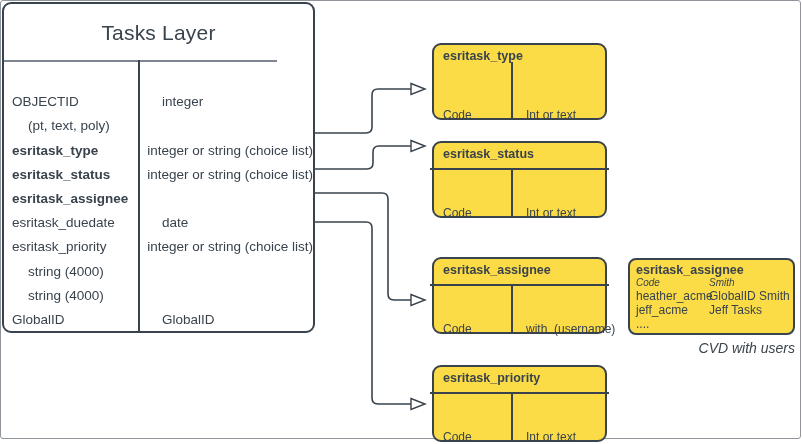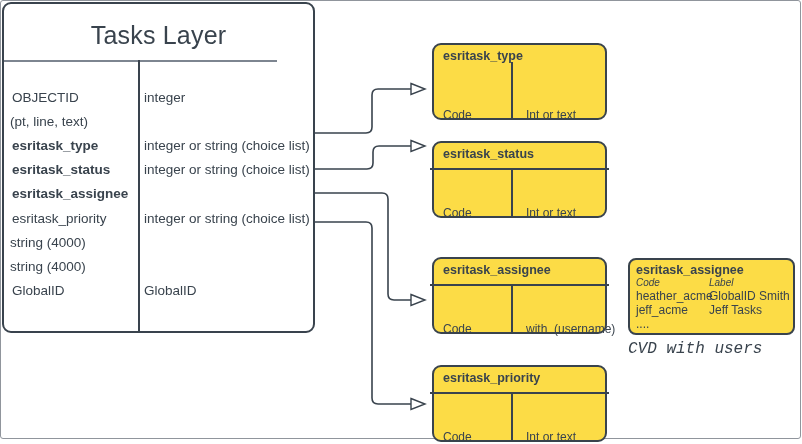--- a/index.html
+++ b/index.html
@@ -15,32 +15,32 @@
   .connectors{position:absolute;left:0;top:0;width:802px;height:444px;}
 
   
   .tasks{
     position:absolute;left:2px;top:2px;width:313px;height:331px;
     background:#fff;border:2px solid #39434D;border-radius:9px;
     box-sizing:border-box;
   }
   .tasks-title{
     position:absolute;left:0;right:0;top:17px;text-align:center;
-    font-size:25px;letter-spacing:0.2px;
+    font-size:21px;letter-spacing:0.2px;
   }
   .tasks-rule{
     position:absolute;left:0px;top:56px;width:273px;height:2px;background:#7D8590;
   }
   .tasks-divider{
     position:absolute;left:134px;top:56px;bottom:0;width:2px;background:#39434D;
   }
   .tasks-rows{position:absolute;left:0;top:81px;right:0;}
-  .frow{display:flex;height:24.2px;align-items:center;font-size:13.5px;}
+  .frow{display:flex;height:24.2px;align-items:flex-end;font-size:13.5px;}
   .fname{width:134px;padding-left:8px;box-sizing:border-box;white-space:pre;}
-  .ftype{flex:1;padding-left:6px;white-space:pre;}
+  .ftype{flex:1;padding-left:24px;white-space:pre;}
   .frow.bold .fname{font-weight:700;}
 
   
   .dbox{
     position:absolute;width:175px;height:77px;box-sizing:border-box;
     background:#FCDC46;border:2px solid #39434D;border-radius:9px;
   }
   .dbox .dtitle{
     position:absolute;left:9px;top:4px;font-size:12.5px;font-weight:700;white-space:pre;
   }
@@ -66,22 +66,22 @@
     position:absolute;left:628px;top:258px;width:167px;height:77px;box-sizing:border-box;
     background:#FCDC46;border:2px solid #39434D;border-radius:8px;
   }
   .cvd-title{position:absolute;left:6px;top:3px;font-size:12.5px;font-weight:700;white-space:pre;}
   .cvd-body{position:absolute;left:6px;right:4px;top:17px;}
   .cvd-row{display:flex;line-height:14px;font-size:12px;white-space:pre;}
   .cvd-row.heads{font-size:10px;font-style:italic;line-height:12px;}
   .cvd-c1{width:73px;}
   .cvd-c2{flex:1;}
   .cvd-caption{
-    position:absolute;left:628px;top:340px;width:167px;text-align:left;
-    font-size:16px;font-style:italic;font-family:Liberation Mono, monospace;
+    position:absolute;left:628px;top:340px;width:167px;text-align:right;
+    font-size:14px;font-style:italic;
   }
 </style>
 </head>
 <body>
 
 <div class="stage">
 
   <div class="frame"></div>
 
   <svg class="connectors" viewBox="0 0 802 444" xmlns="http://www.w3.org/2000/svg">
@@ -102,32 +102,36 @@
   <div class="tasks">
     <div class="tasks-title">Tasks Layer</div>
     <div class="tasks-rule"></div>
     <div class="tasks-divider"></div>
     <div class="tasks-rows">
       <div class="frow">
           <span class="fname">OBJECTID</span>
           <span class="ftype">integer</span>
         </div>
       <div class="frow">
-          <span class="ftype">(pt, line, text)</span>
+          <span class="ftype">(pt, text, poly)</span>
         </div>
       <div class="frow bold">
           <span class="fname">esritask_type</span>
           <span class="ftype">integer or string (choice list)</span>
         </div>
       <div class="frow bold">
           <span class="fname">esritask_status</span>
           <span class="ftype">integer or string (choice list)</span>
         </div>
       <div class="frow bold">
           <span class="fname">esritask_assignee</span>
+        </div>
+      <div class="frow">
+          <span class="fname">esritask_duedate</span>
+          <span class="ftype">date</span>
         </div>
       <div class="frow">
           <span class="fname">esritask_priority</span>
           <span class="ftype">integer or string (choice list)</span>
         </div>
       <div class="frow">
           <span class="ftype">string (4000)</span>
         </div>
       <div class="frow">
           <span class="ftype">string (4000)</span>
@@ -192,21 +196,21 @@
       <div>Int or text</div>
       
     </div>
   </div>
 
   <div class="cvd">
     <div class="cvd-title">esritask_assignee</div>
     <div class="cvd-body">
       <div class="cvd-row heads">
         <span class="cvd-c1">Code</span>
-        <span class="cvd-c2">Label</span>
+        <span class="cvd-c2">Smith</span>
       </div>
       <div class="cvd-row">
         <span class="cvd-c1">heather_acme</span>
         <span class="cvd-c2">GlobalID Smith</span>
       </div>
       <div class="cvd-row">
         <span class="cvd-c1">jeff_acme</span>
         <span class="cvd-c2">Jeff Tasks</span>
       </div>
       <div class="cvd-row">

